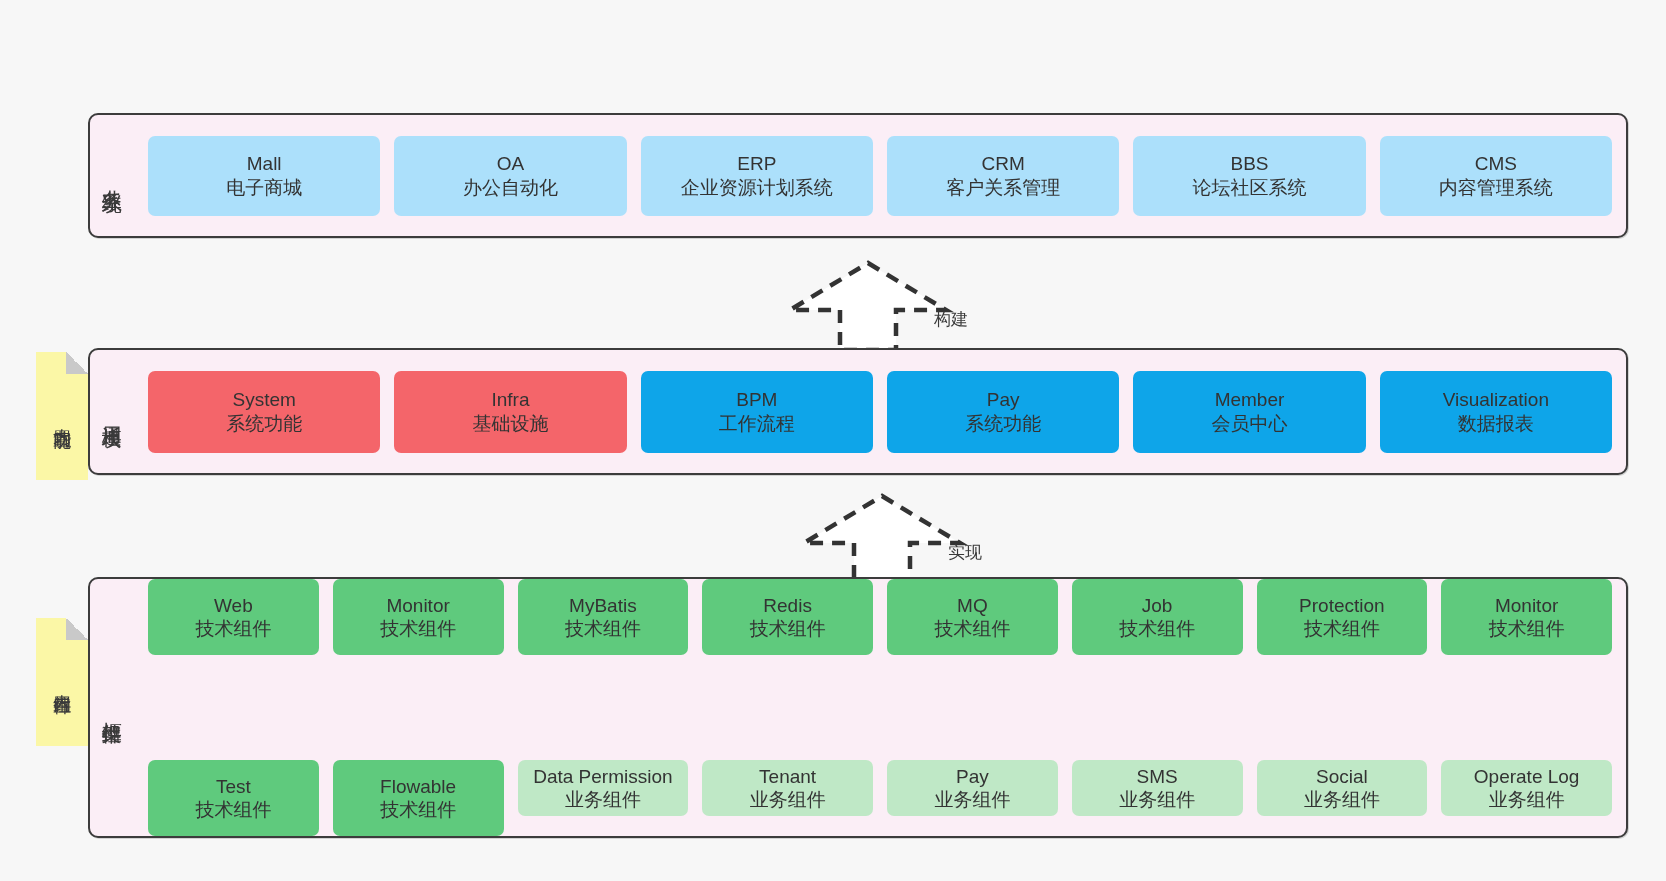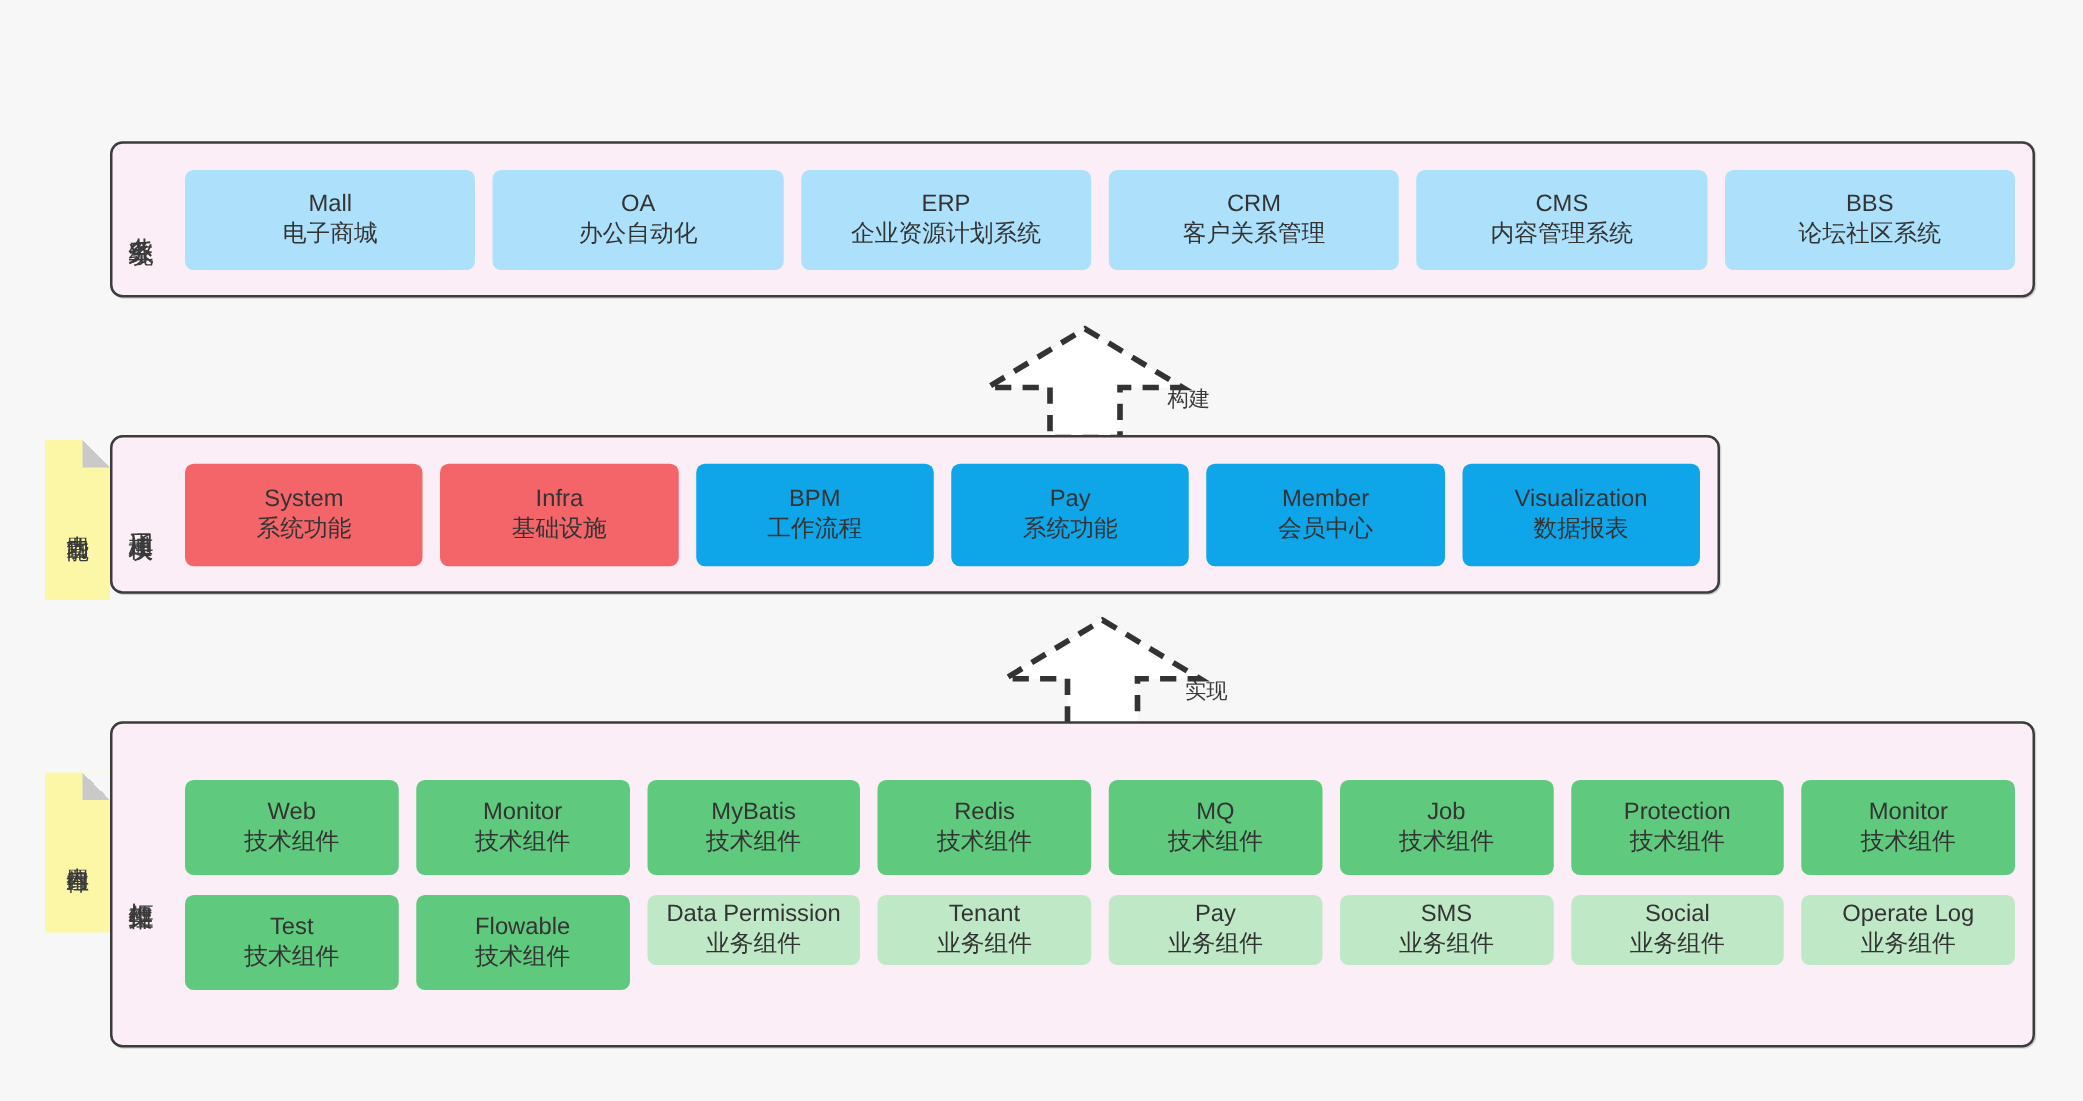--- a/index.html
+++ b/index.html
@@ -81,24 +81,24 @@
   .card .cn { display: block; }
 
   .card.blue  { background: #ace0fb; height: 80px; }
   .card.red   { background: #f4656a; height: 82px; }
   .card.pink  { background: #0ea5e9; height: 82px; }
   .card.green { background: #5fca7d; height: 76px; }
   .card.lgreen{ background: #bfe8c6; height: 56px; }
 
   
   #panel-business  { left: 88px;  top: 113px; width: 1540px; height: 125px; }
-  #panel-common    { left: 88px;  top: 348px; width: 1288px; height: 127px; }
+  #panel-common    { left: 88px;  top: 348px; width: 1540px; height: 127px; }
   #panel-framework { left: 88px;  top: 577px; width: 1540px; height: 261px; }
 
-  #panel-framework .layer-body { gap: 16px; justify-content: center; }
+  #panel-framework .layer-body { gap: 16px; justify-content: space-between; }
 
   
   .sticky {
     position: absolute;
     box-sizing: border-box;
     background: #fbf7a6;
     display: flex;
     align-items: center;
     justify-content: center;
     font-size: 18px;
@@ -167,27 +167,27 @@
           <span class="en">ERP</span>
           <span class="cn">企业资源计划系统</span>
         </div>
 
         <div class="card blue">
           <span class="en">CRM</span>
           <span class="cn">客户关系管理</span>
         </div>
 
         <div class="card blue">
+          <span class="en">BBS</span>
+          <span class="cn">论坛社区系统</span>
+        </div>
+
+        <div class="card blue">
           <span class="en">CMS</span>
           <span class="cn">内容管理系统</span>
-        </div>
-
-        <div class="card blue">
-          <span class="en">BBS</span>
-          <span class="cn">论坛社区系统</span>
         </div>
 
       </div>
     </div>
   </div>
 
   <div class="arrow-wrap" id="arrow-build">
     <svg viewBox="0 0 200 100">
       <path d="M100 8 L178 55 L128 55 L128 95 L72 95 L72 55 L22 55 Z" fill="#ffffff" stroke="#333333" stroke-width="4.5" stroke-dasharray="13 9" stroke-linejoin="miter"></path>
     </svg>

